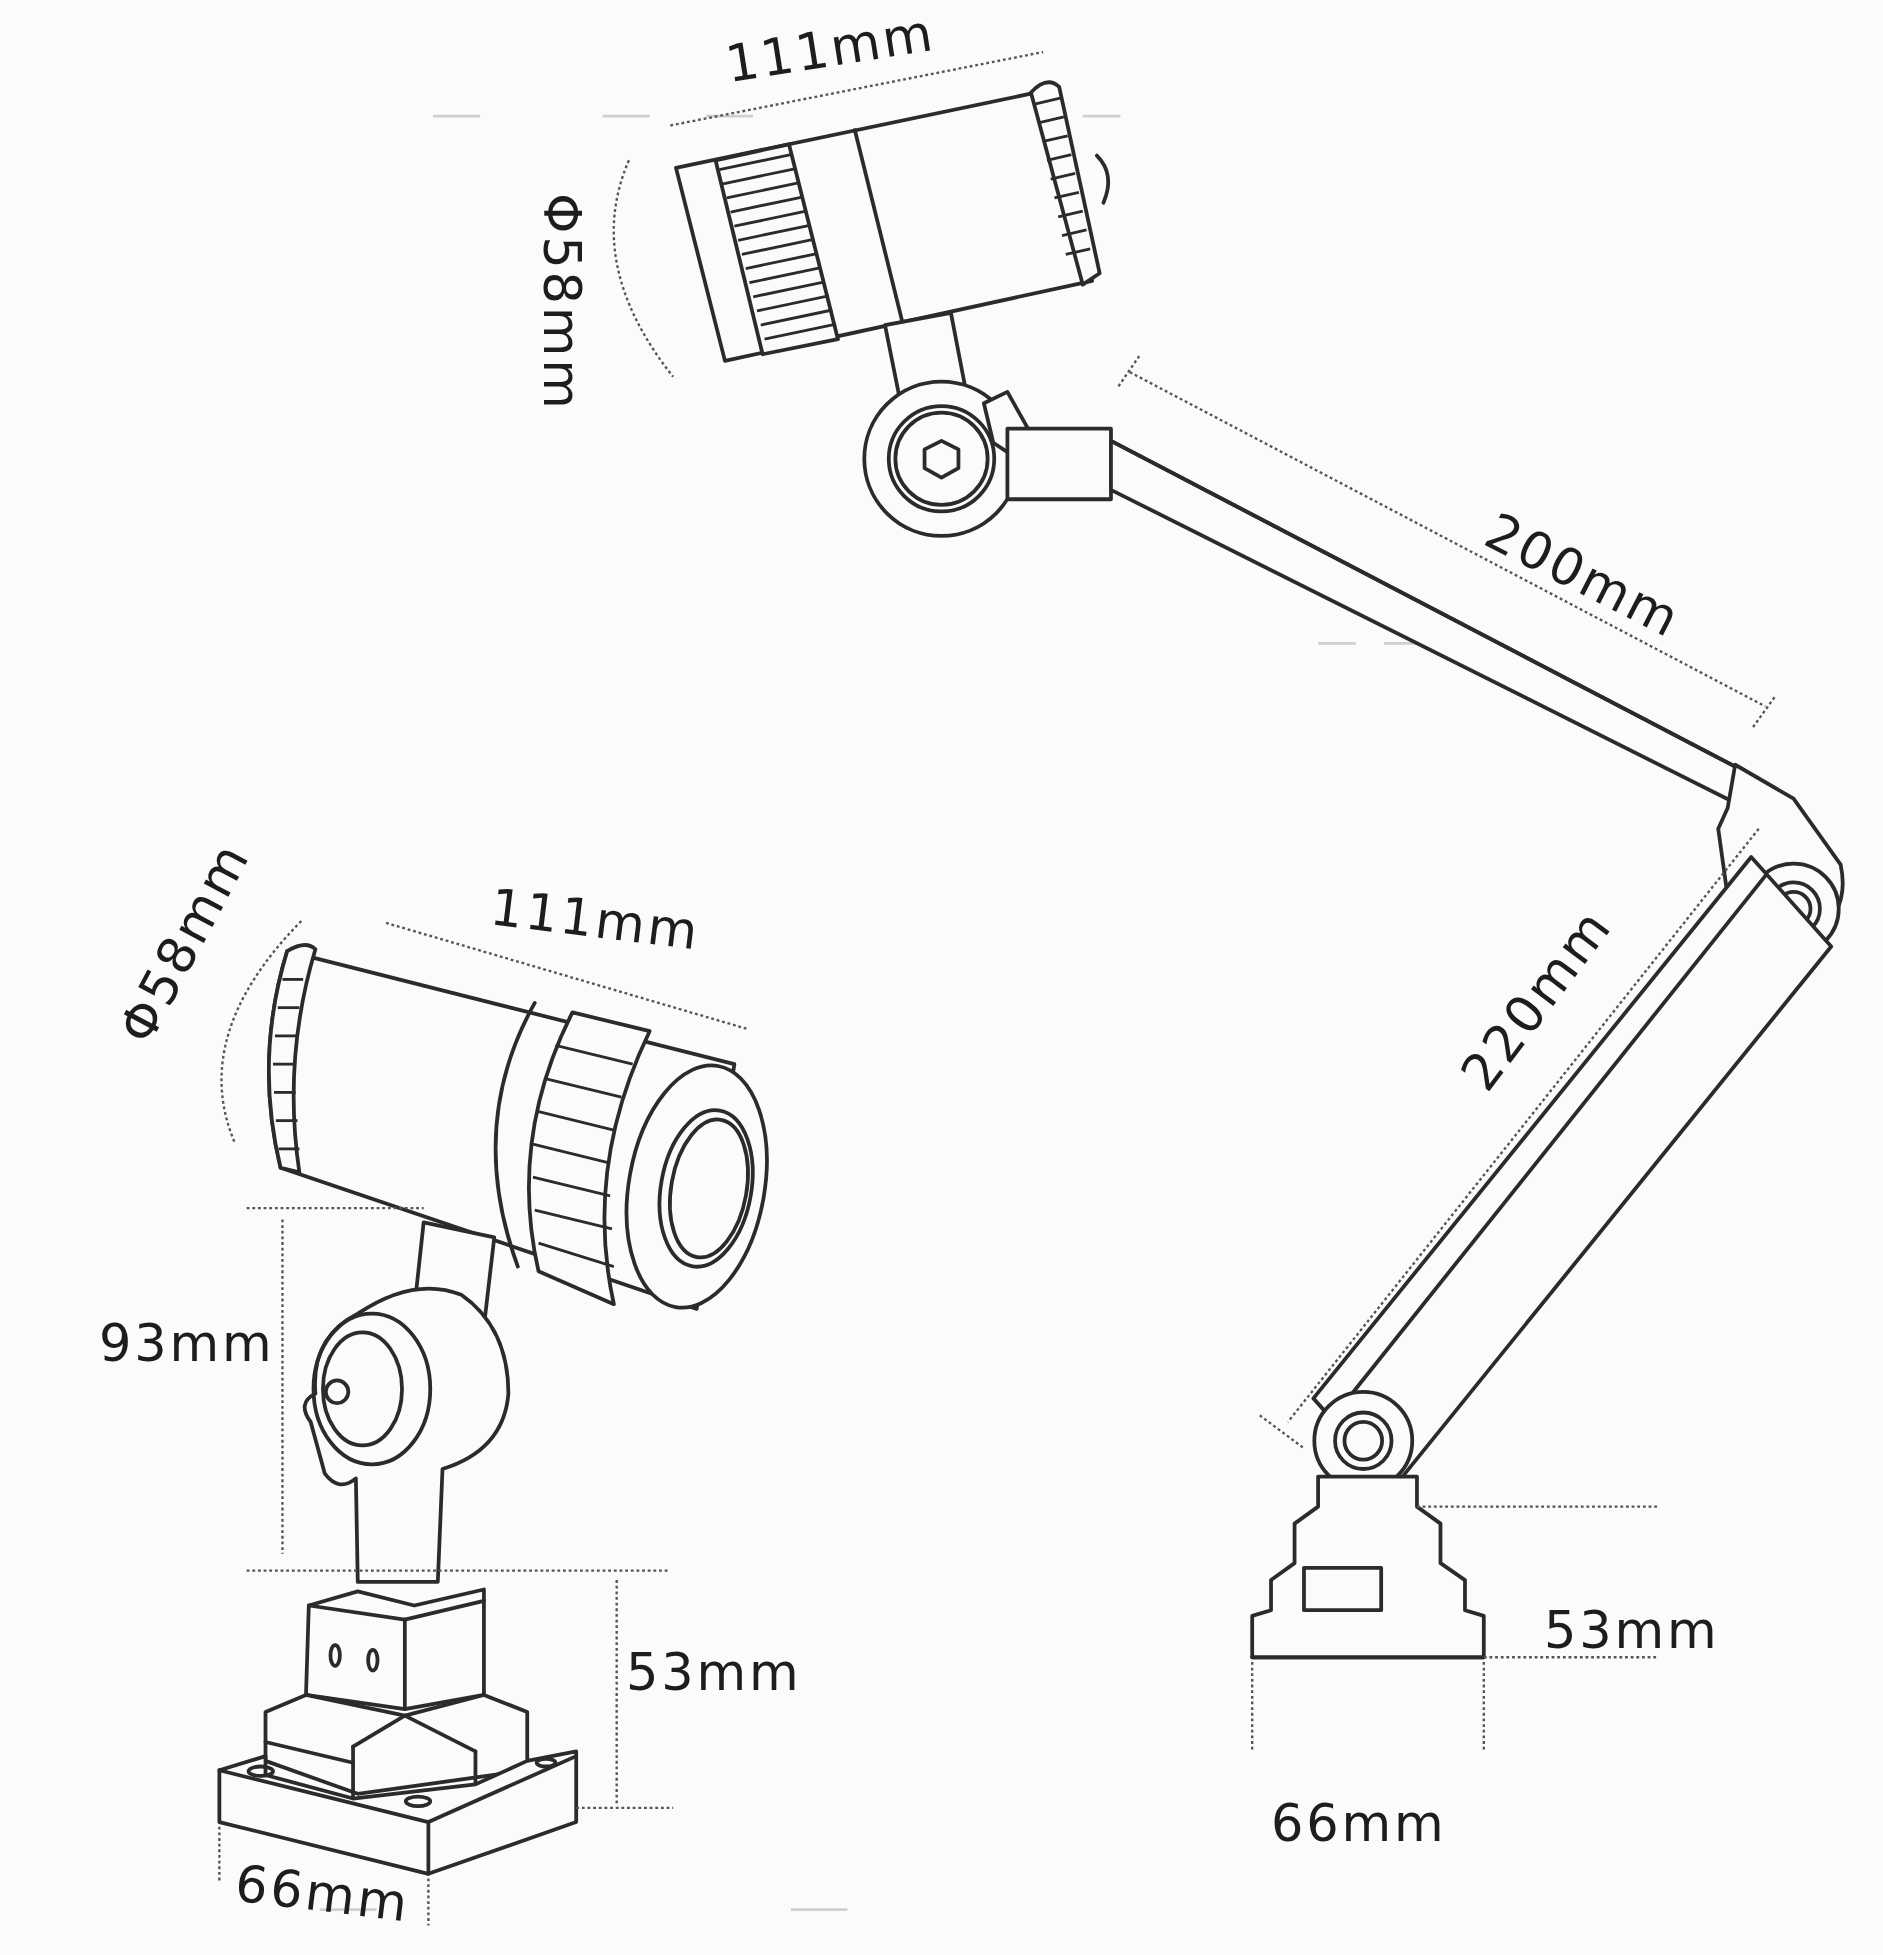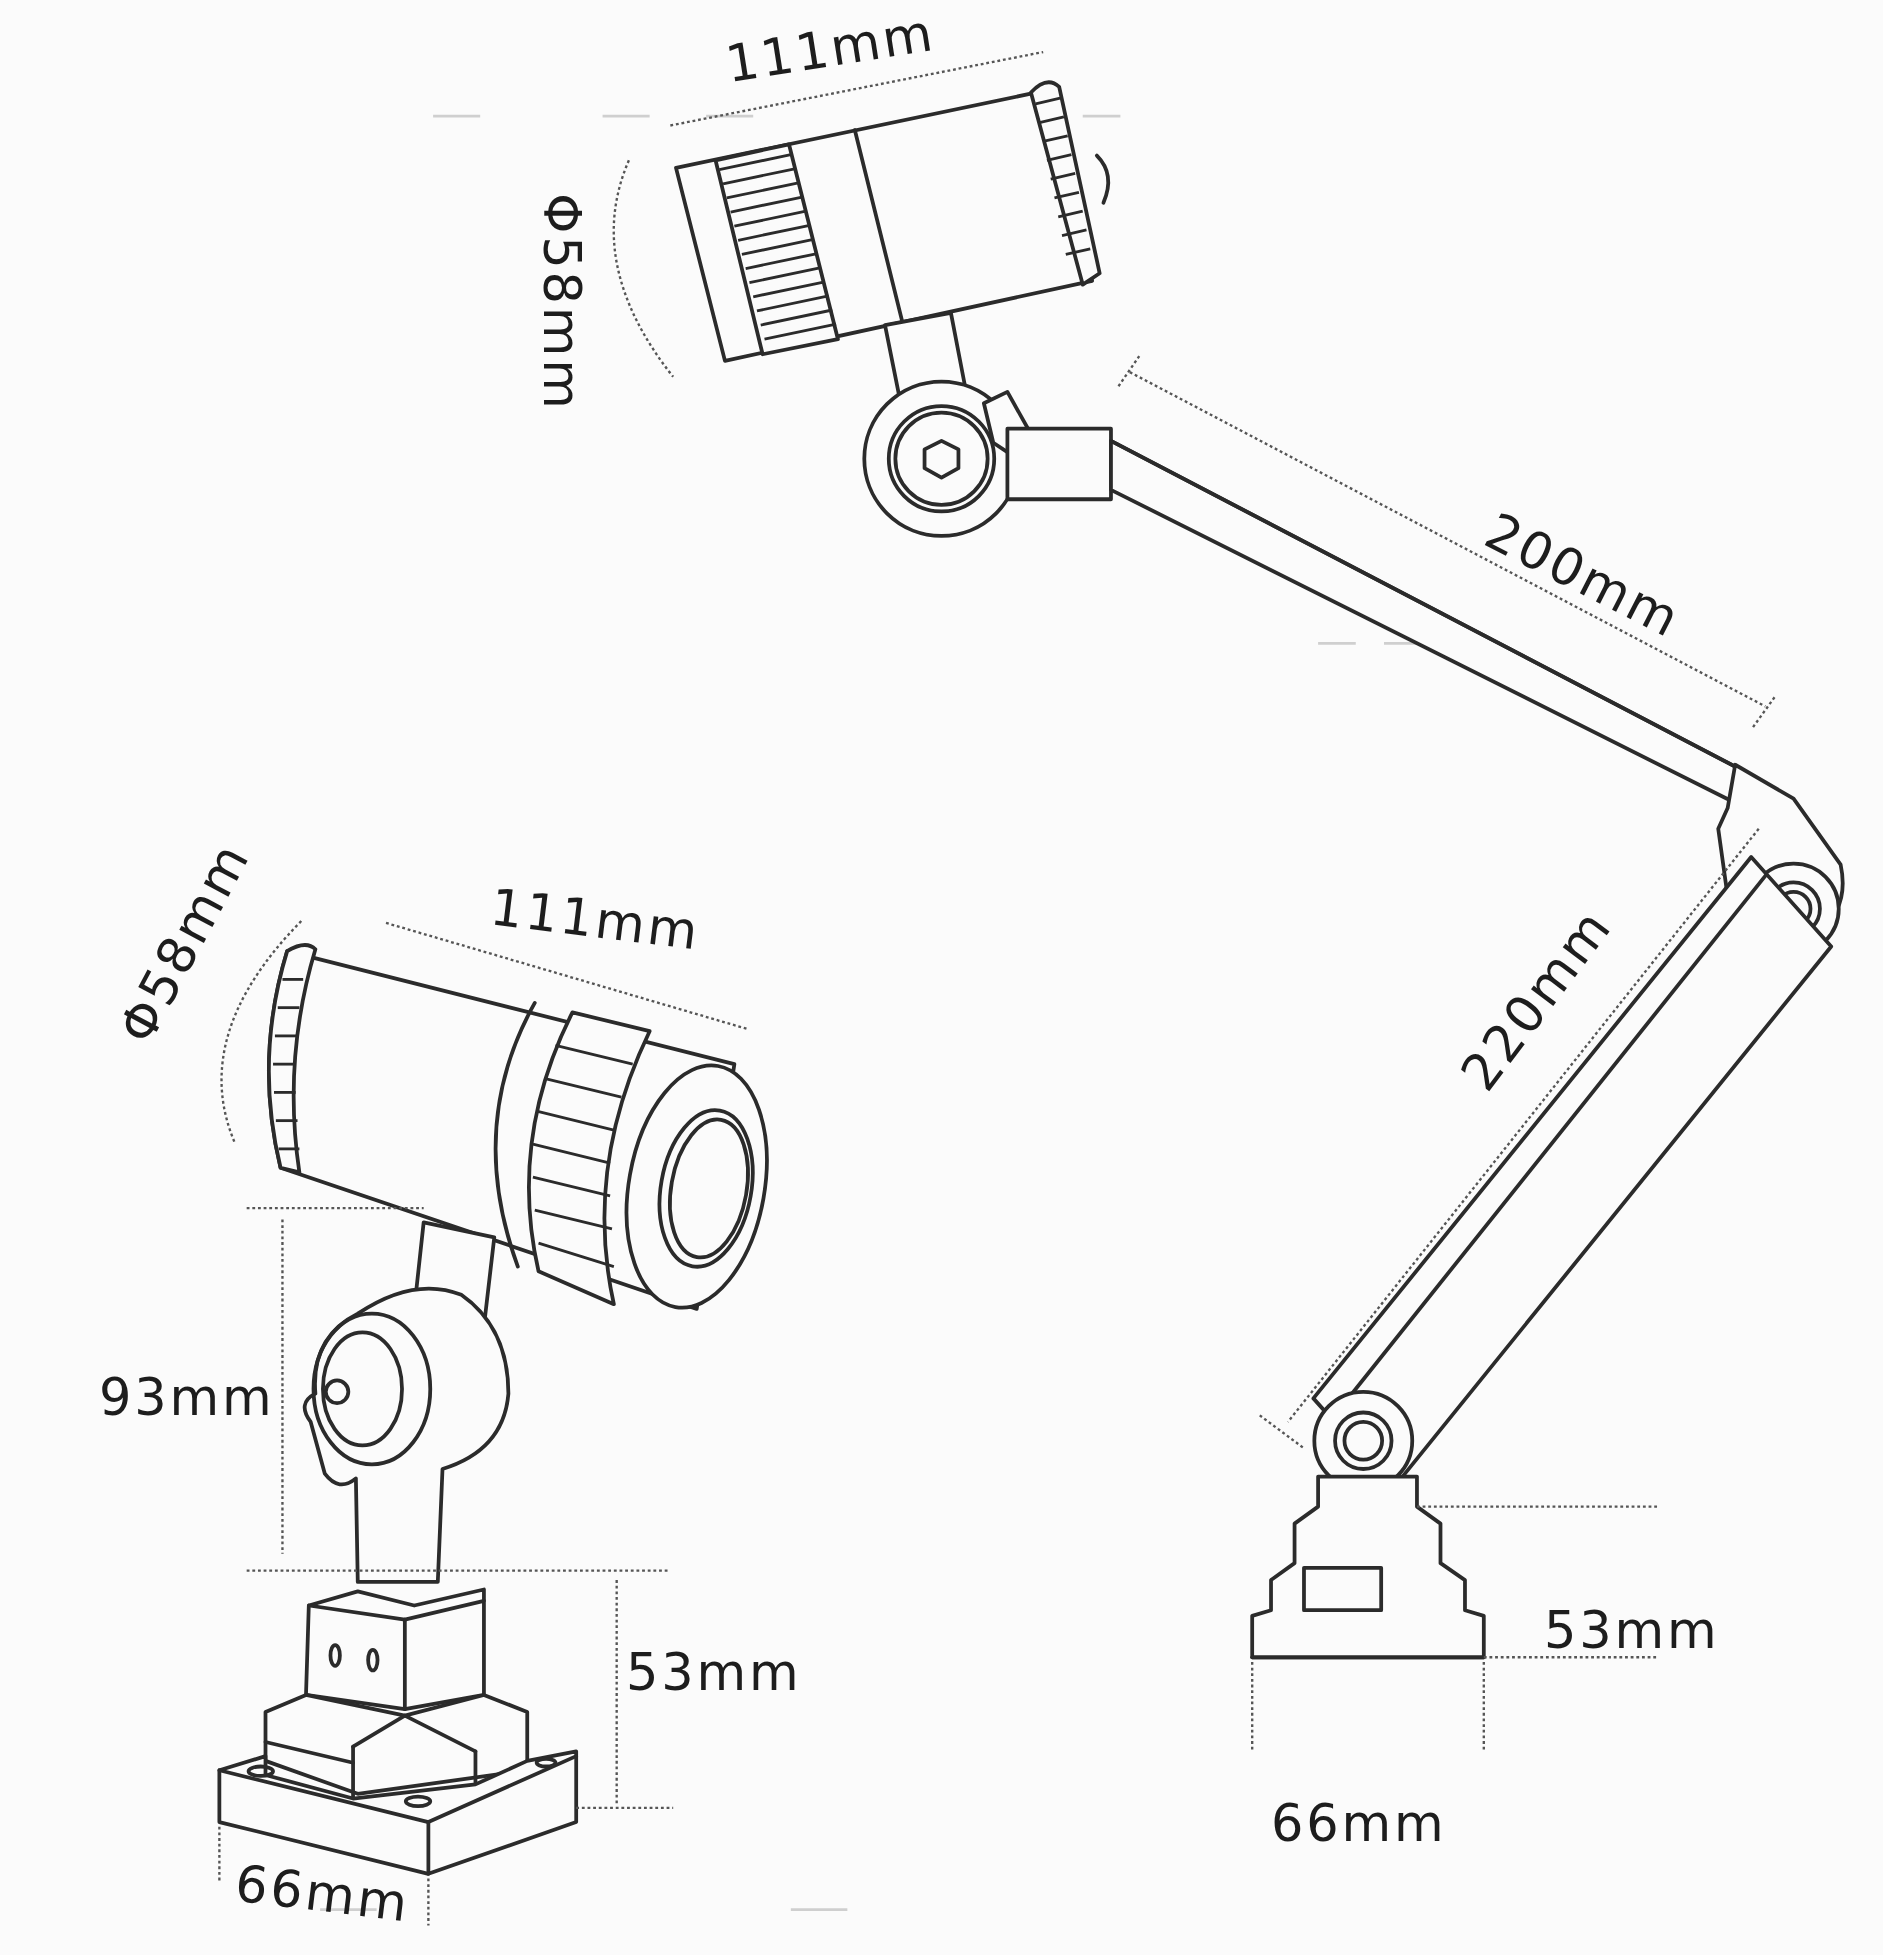--- a/index.html
+++ b/index.html
@@ -207,18 +207,18 @@
 
 <div class="lbl" style="left:725px; top:19px; transform:rotate(-9deg);">111mm</div>
 <div class="lbl" style="left:452px; top:273px; transform:rotate(90deg);">Φ58mm</div>
 <div class="lbl" style="left:1478px; top:546px; transform:rotate(27deg);">200mm</div>
 <div class="lbl" style="left:1431px; top:970px; transform:rotate(-53deg);">220mm</div>
 <div class="lbl" style="left:1544px; top:1601px;">53mm</div>
 <div class="lbl" style="left:1271px; top:1794px;">66mm</div>
 
 <div class="lbl" style="left:490px; top:890px; transform:rotate(7deg);">111mm</div>
 <div class="lbl" style="left:75px; top:913px; transform:rotate(-62deg);">Φ58mm</div>
-<div class="lbl" style="left:99px; top:1368px;">93mm</div>
+<div class="lbl" style="left:99px; top:1314px;">93mm</div>
 <div class="lbl" style="left:626px; top:1643px;">53mm</div>
 <div class="lbl" style="left:235px; top:1864px; transform:rotate(7deg);">66mm</div>
 
 </div>
 
 
 </body></html>

